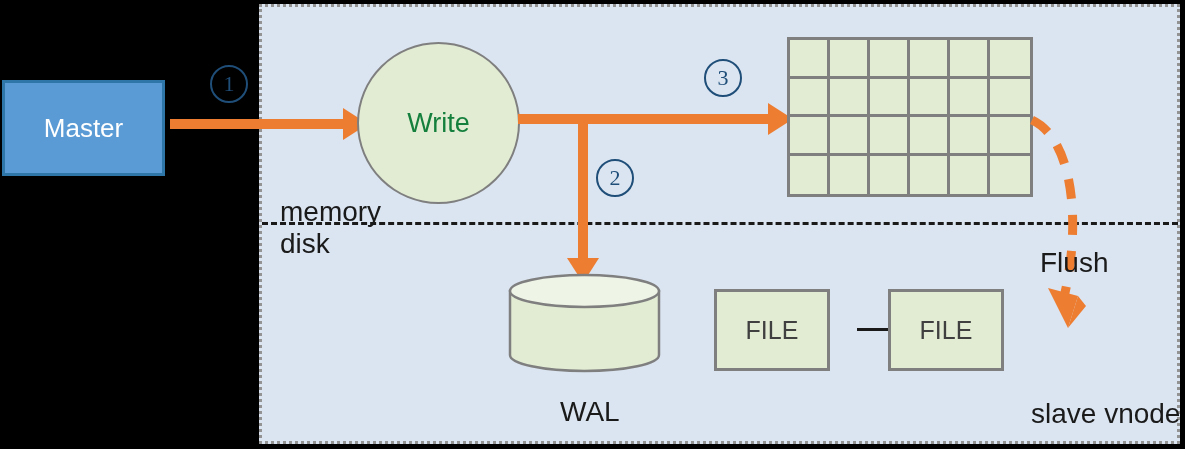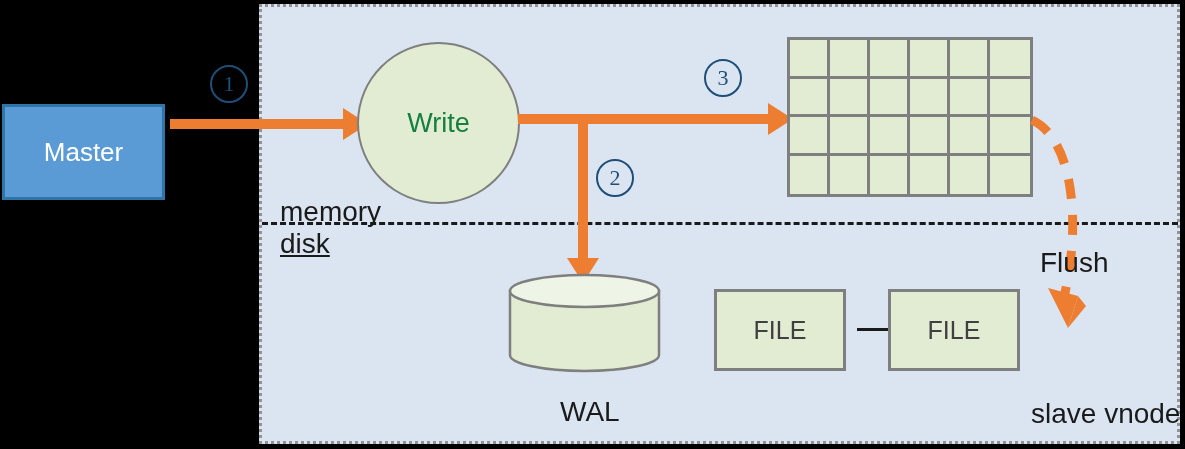--- a/index.html
+++ b/index.html
@@ -36,21 +36,20 @@
     background: #5b9bd5;
     border: 3px solid #2e75a8;
     box-sizing: border-box;
     display: flex;
     flex-direction: column;
     align-items: center;
     justify-content: center;
     color: #ffffff;
     font-size: 26px;
     line-height: 1.18;
-    margin-top: 24px;
   }
   
   #write-circle {
     position: absolute;
     left: 357px;
     top: 42px;
     width: 163px;
     height: 162px;
     border-radius: 50%;
     background: #e2ecd3;
@@ -91,21 +90,21 @@
     position: absolute;
     left: 508px;
     top: 273px;
     width: 153px;
     height: 100px;
   }
   
   .file-box {
     position: absolute;
     top: 289px;
-    width: 132px;
+    width: 116px;
     height: 82px;
     background: #e2ecd3;
     border: 3px solid #7f7f7f;
     box-sizing: border-box;
     display: flex;
     align-items: center;
     justify-content: center;
     font-size: 25px;
     color: #404040;
   }
@@ -176,21 +175,21 @@
     height: 0;
     border-top: 3px dashed #1a1a1a;
   }
   .plain-label {
     position: absolute;
     font-size: 28px;
     color: #1a1a1a;
     white-space: nowrap;
   }
   #label-memory { left: 280px; top: 196px; }
-  #label-disk   { left: 280px; top: 228px; text-decoration: underline; }
+  #label-disk   { left: 280px; top: 228px; }
   #label-wal    { left: 560px; top: 396px; }
   #label-flush  { left: 1040px; top: 247px; }
   #label-slave  { left: 1031px; top: 398px; }
 
   
   #flush-arrow {
     position: absolute;
     left: 1020px;
     top: 100px;
     width: 120px;

